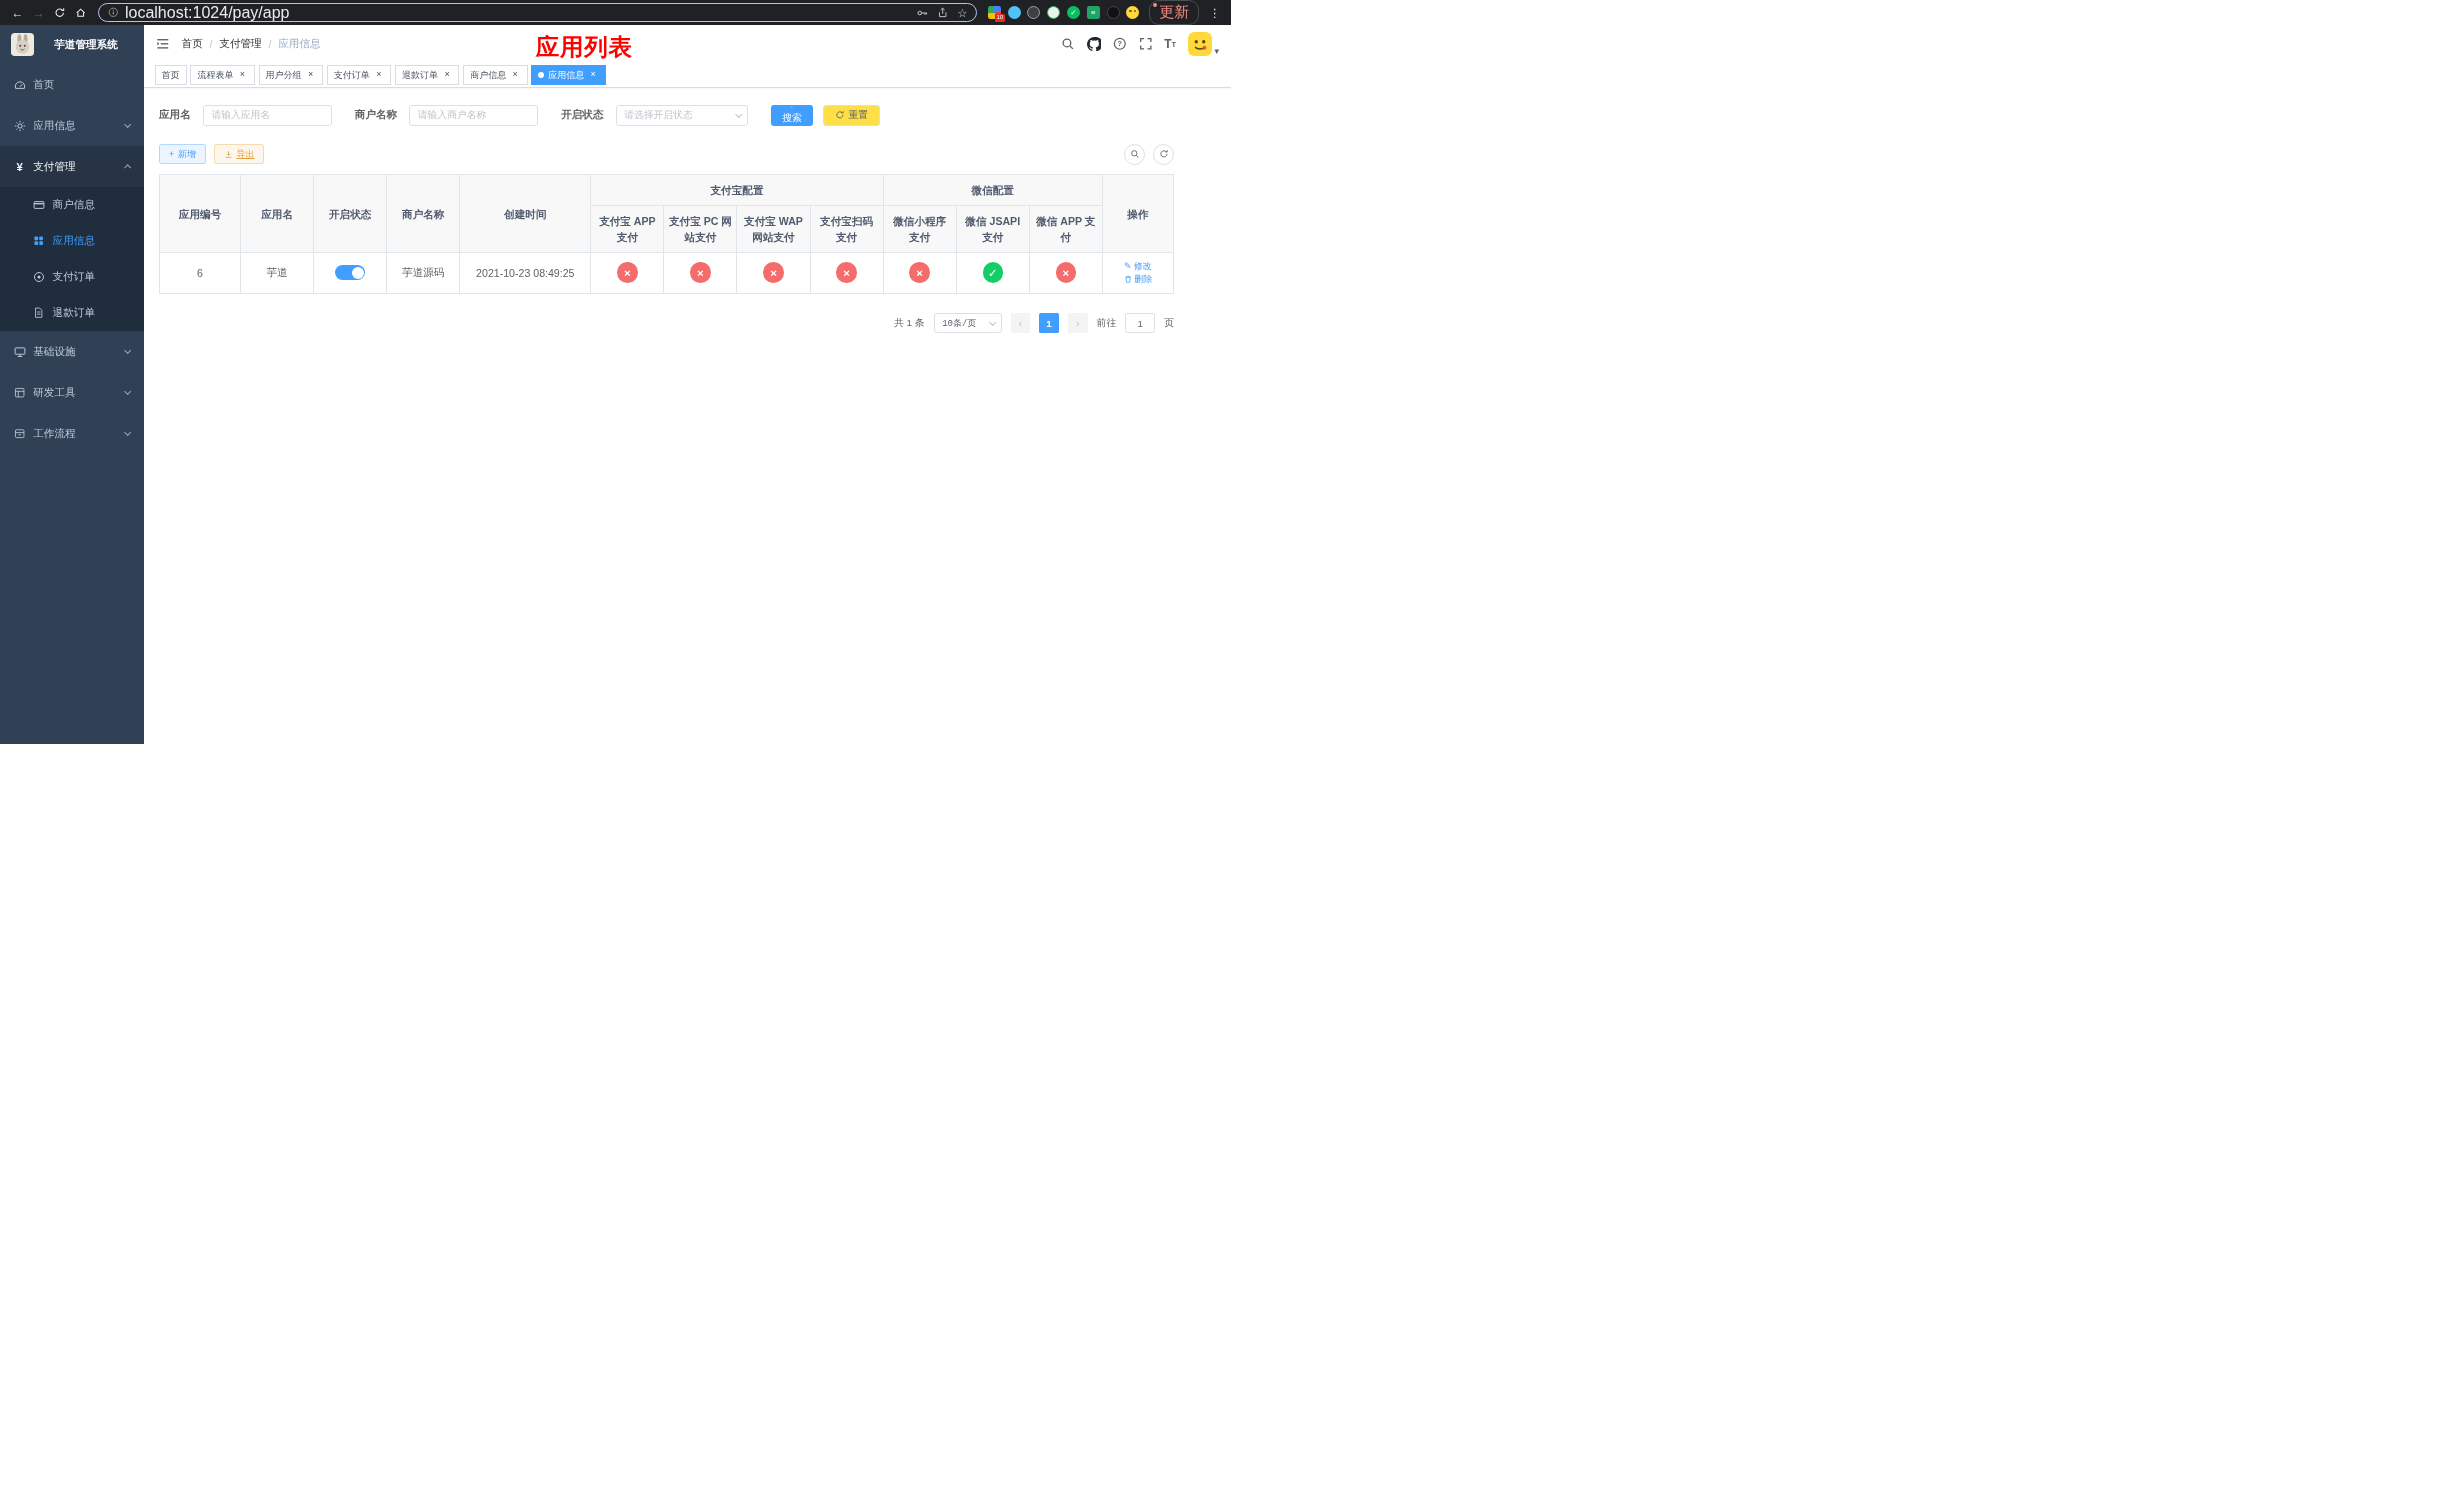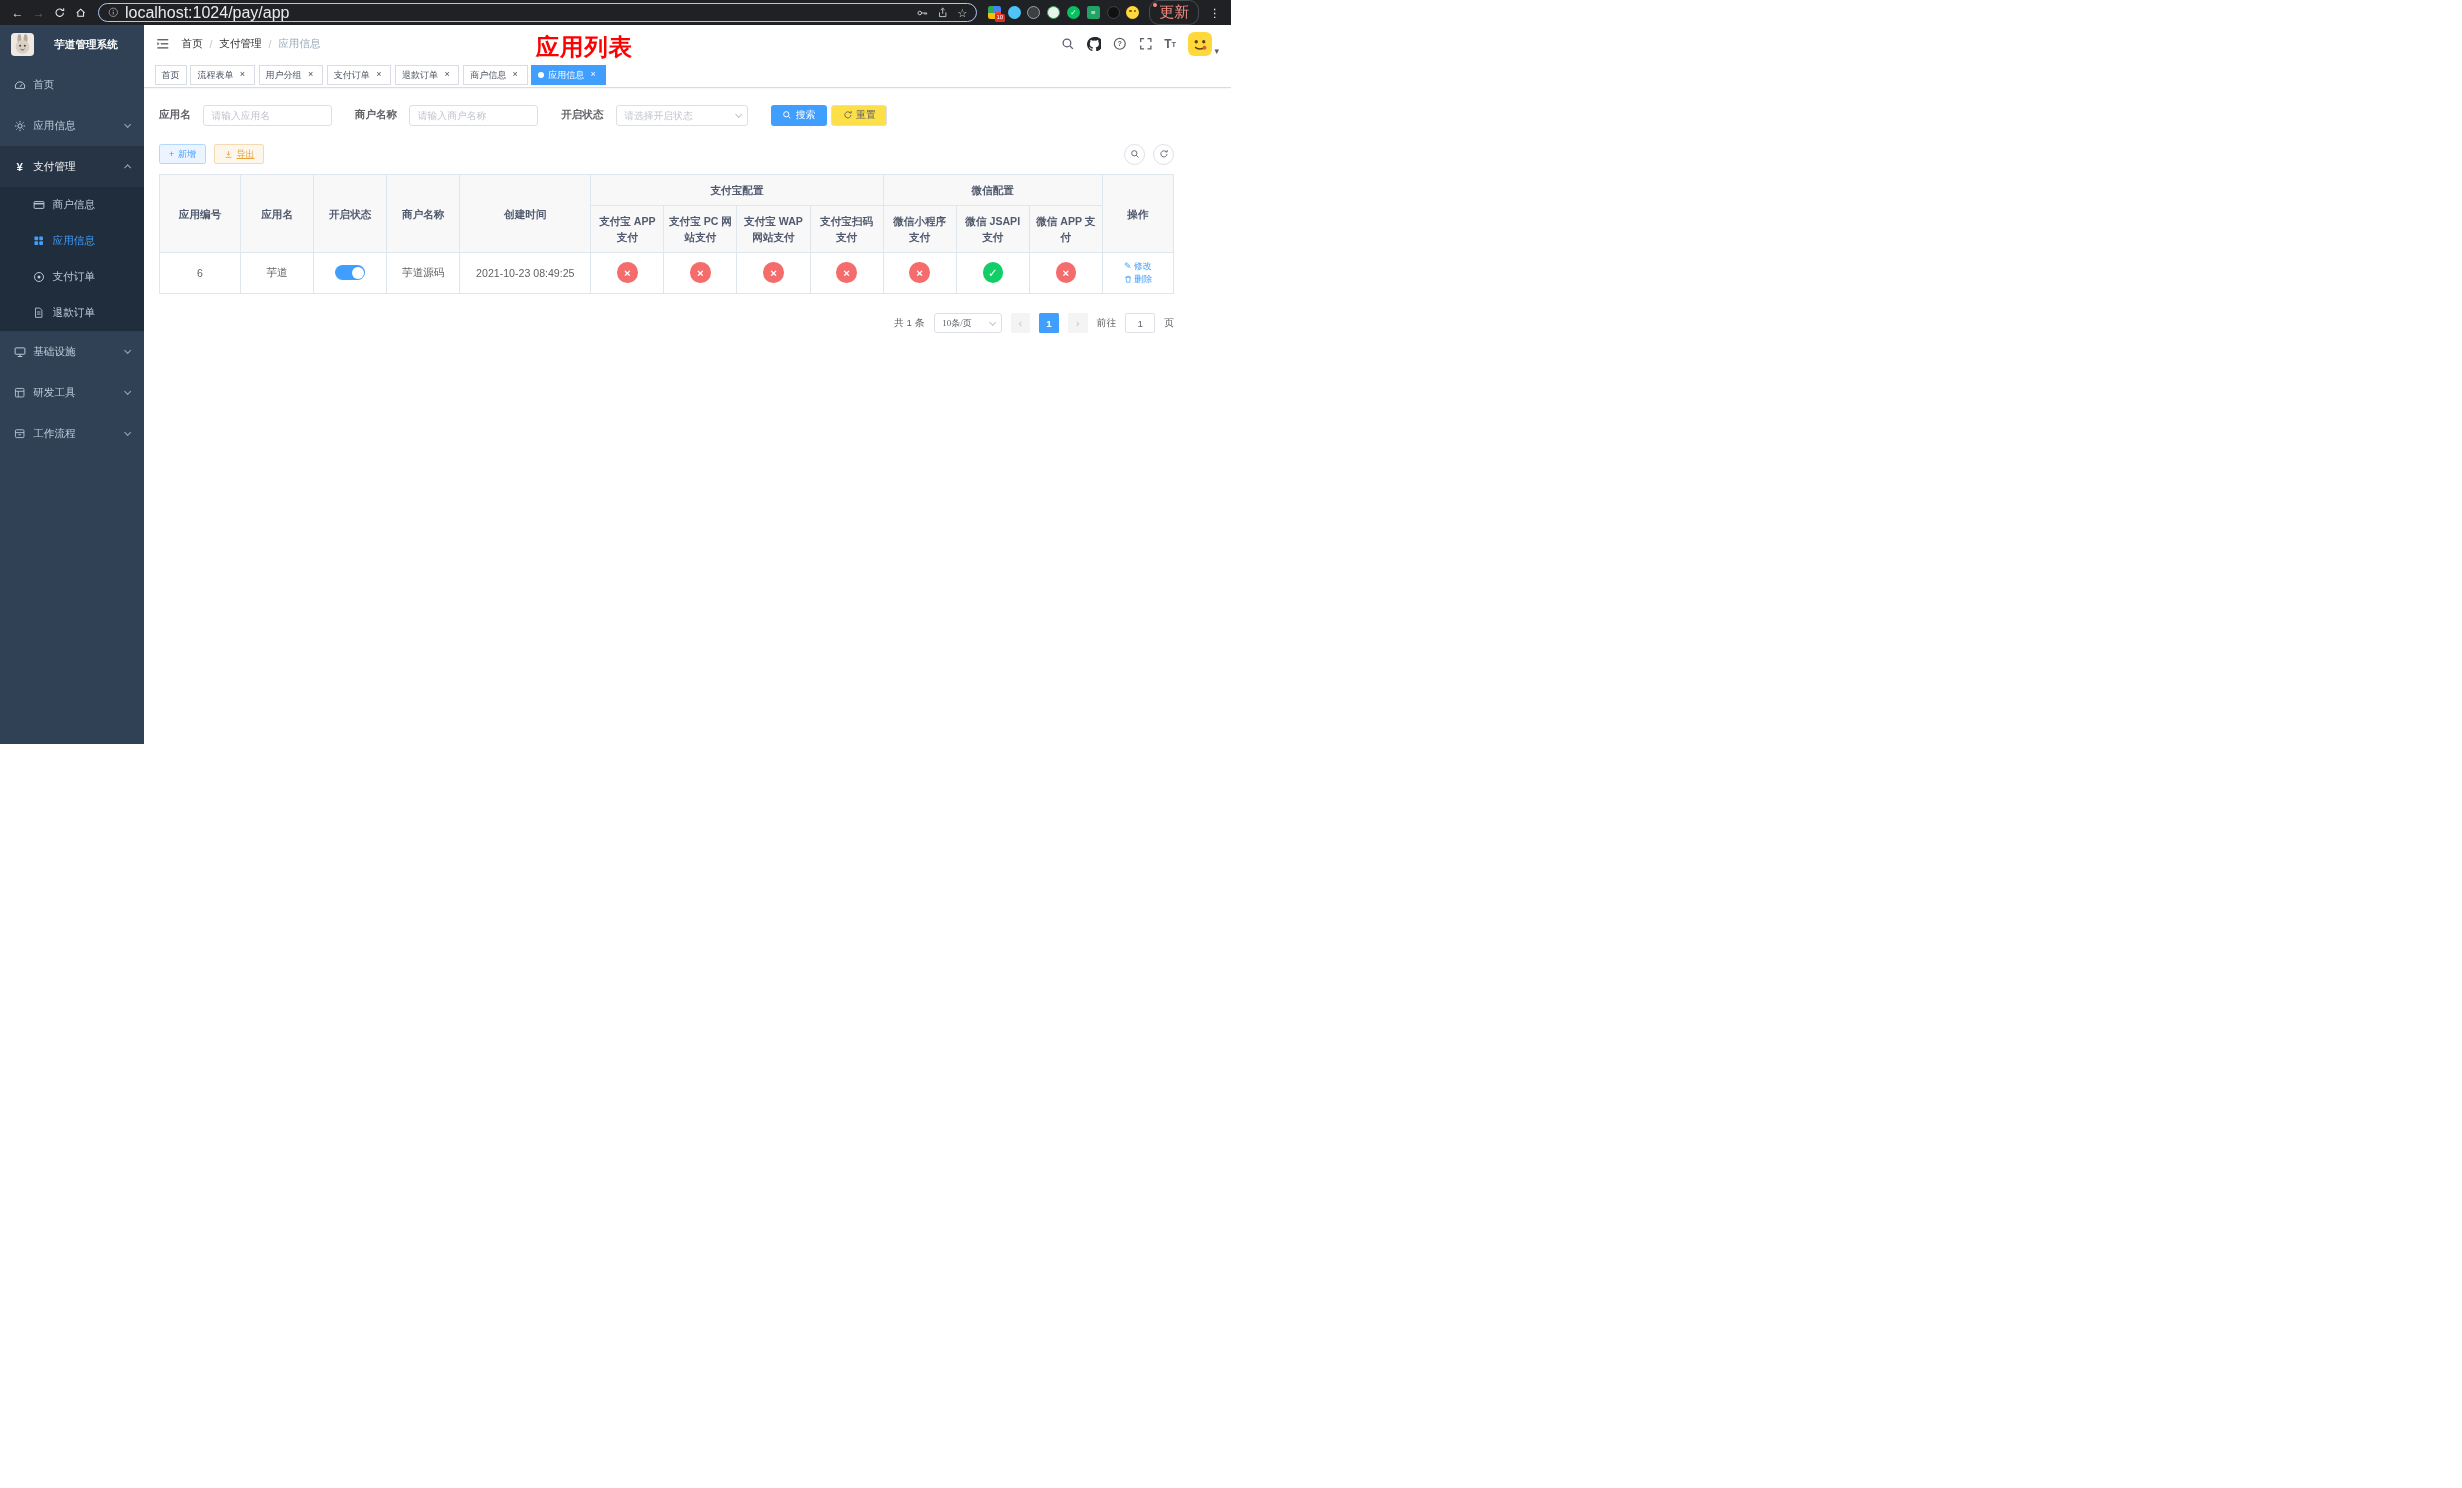--- a/index.html
+++ b/index.html
@@ -79,28 +79,28 @@
   .tab.active .dot { display:inline-block; }
   .tab-close { width:10.6px; height:10.6px; line-height:9.8px; text-align:center; border-radius:50%; font-size:9px; cursor:pointer; }
 
   
   .content { flex:1; padding:16.7px 15px 0 15px; overflow:hidden; }
   .content-inner { width:1015px; }
 
   .filter-form { display:flex; align-items:center; margin-bottom:18px; }
   .form-item { display:flex; align-items:center; margin-right:23px; }
   .form-label { font-size:10.6px; font-weight:700; color:#606266; margin-right:12px; white-space:nowrap; }
-  .el-input { height:21px; border:0.8px solid #dcdfe6; border-radius:3px; padding:0 7.6px; font-size:9.8px; color:#606266; outline:none; font-family:Liberation Serif, serif; }
+  .el-input { height:21px; border:0.8px solid #dcdfe6; border-radius:3px; padding:0 7.6px; font-size:9.8px; color:#606266; outline:none; font-family:Liberation Mono, monospace; }
   .el-input::placeholder { color:#c0c4cc; }
   .w170 { width:129px; } .w190 { width:132px; }
   .select-wrap { position:relative; display:inline-flex; align-items:center; }
   .select-caret { position:absolute; right:7.6px; width:5.3px; height:5.3px; border-right:1px solid #c0c4cc; border-bottom:1px solid #c0c4cc; transform:rotate(45deg) translateY(-1.5px); pointer-events:none; }
 
   .btn { height:21px; border-radius:3px; font-size:9.8px; display:inline-flex; align-items:center; gap:3.8px; padding:0 10.6px; cursor:pointer; border:0.8px solid transparent; white-space:nowrap; font-family:inherit; }
-  .btn-primary { background:#409eff; color:#fff; margin-right:4px; }
+  .btn-primary { background:#409eff; color:#fff; margin-right:10px;flex-direction:column; }
   .btn-default { background:#fde047; border-color:#dcdfe6; color:#606266; }
   .btn-mini { height:19.7px; font-size:9px; padding:0 9px; border-radius:2.3px; }
   .btn-plain-primary { background:#ecf5ff; border-color:#b3d8ff; color:#409eff; margin-right:7.6px; }
   .btn-plain-warning { background:#fdf6ec; border-color:#f5dab1; color:#e6a23c;text-decoration:underline; }
 
   .toolbar { display:flex; align-items:center; margin-bottom:9.8px; }
   .toolbar-right { margin-left:auto; display:flex; gap:7.6px; }
   .icon-circle { width:21px; height:21px; border:0.8px solid #dcdfe6; border-radius:50%; background:#fff; color:#606266; display:flex; align-items:center; justify-content:center; cursor:pointer; }
 
   

